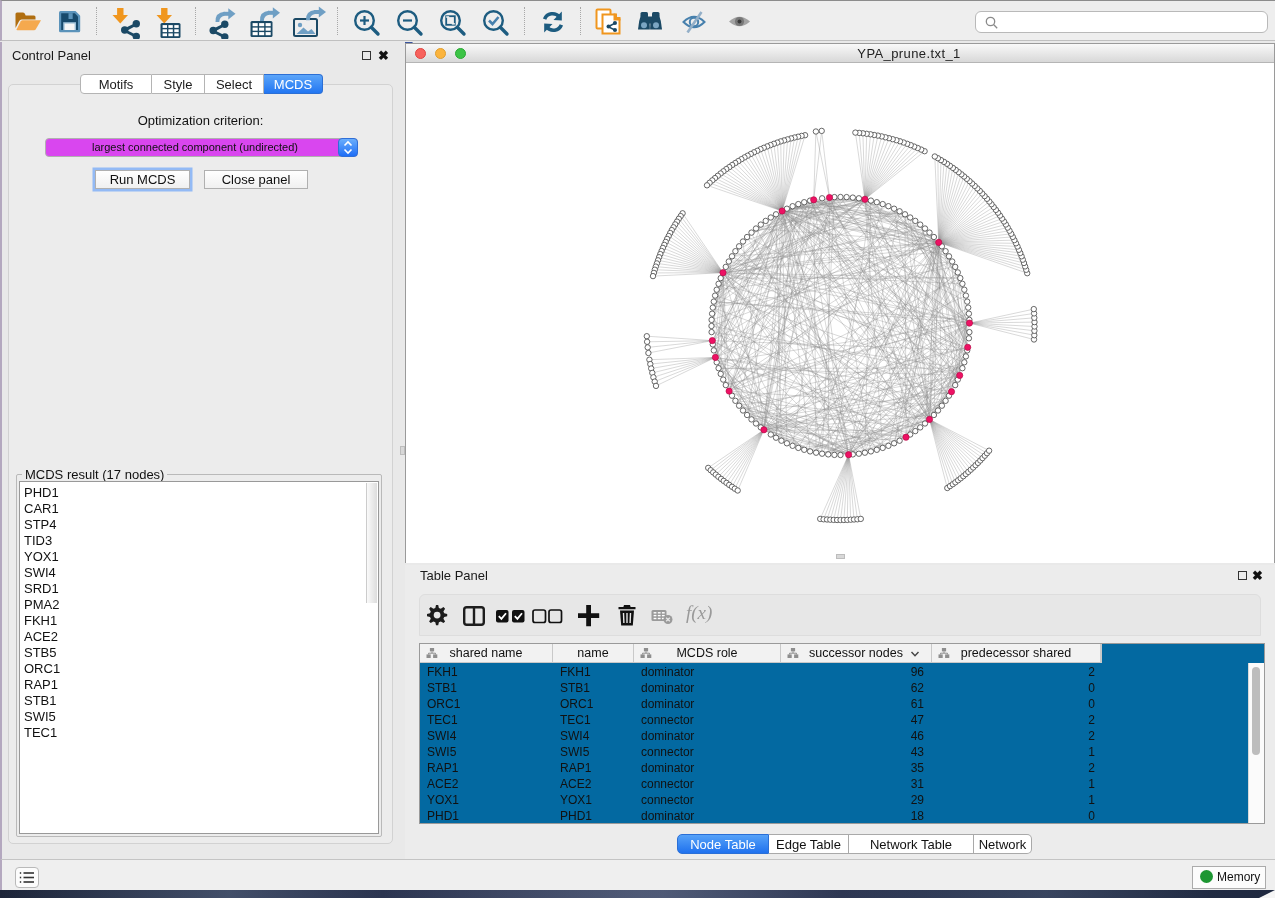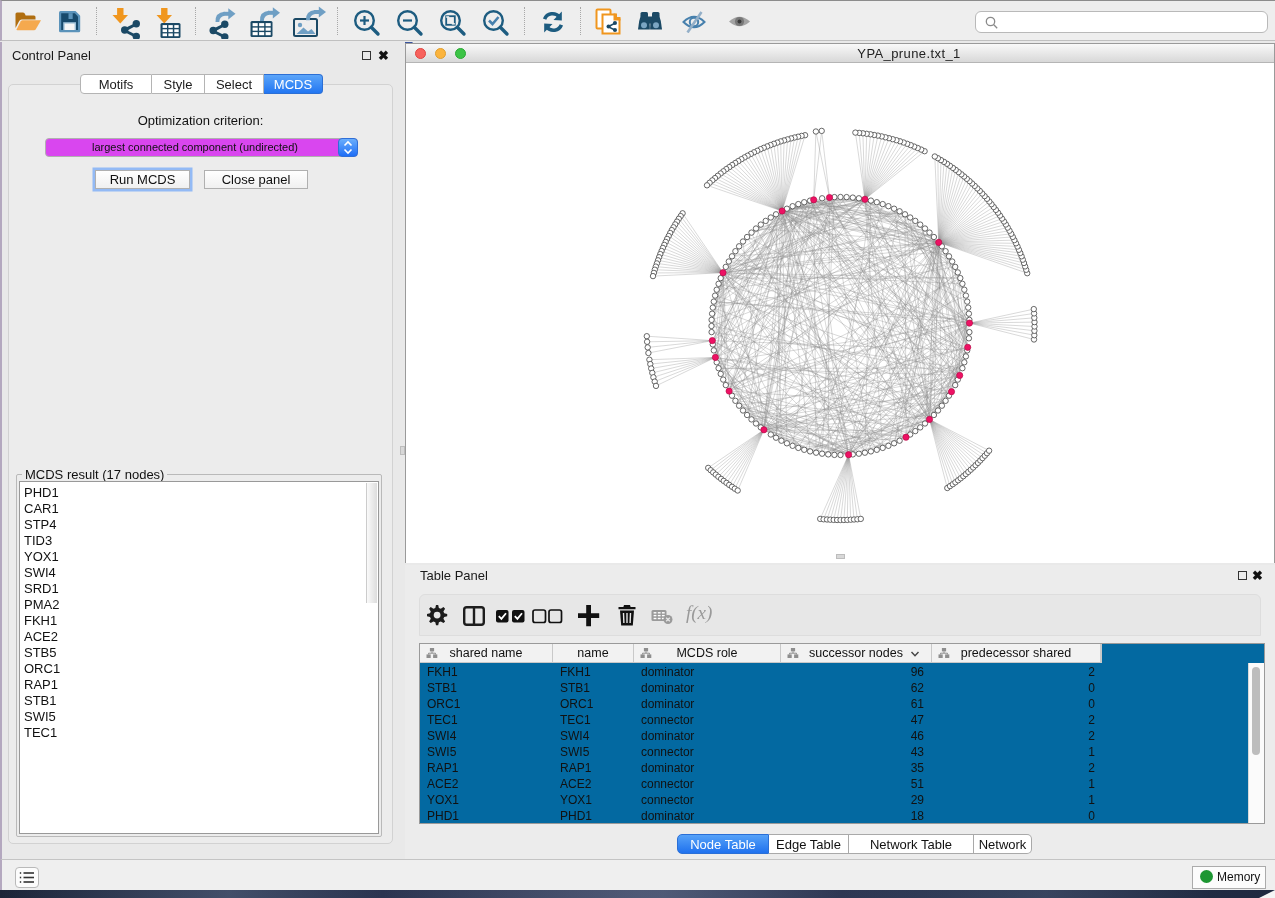--- a/index.html
+++ b/index.html
@@ -748,21 +748,21 @@
           <span class="c1">RAP1</span>
           <span class="c2">RAP1</span>
           <span class="c3">dominator</span>
           <span class="c4">35</span>
           <span class="c5">2</span>
         </div>
         <div class="trow" style="top:132px">
           <span class="c1">ACE2</span>
           <span class="c2">ACE2</span>
           <span class="c3">connector</span>
-          <span class="c4">51</span>
+          <span class="c4">31</span>
           <span class="c5">1</span>
         </div>
         <div class="trow" style="top:148px">
           <span class="c1">YOX1</span>
           <span class="c2">YOX1</span>
           <span class="c3">connector</span>
           <span class="c4">29</span>
           <span class="c5">1</span>
         </div>
         <div class="trow" style="top:164px">

